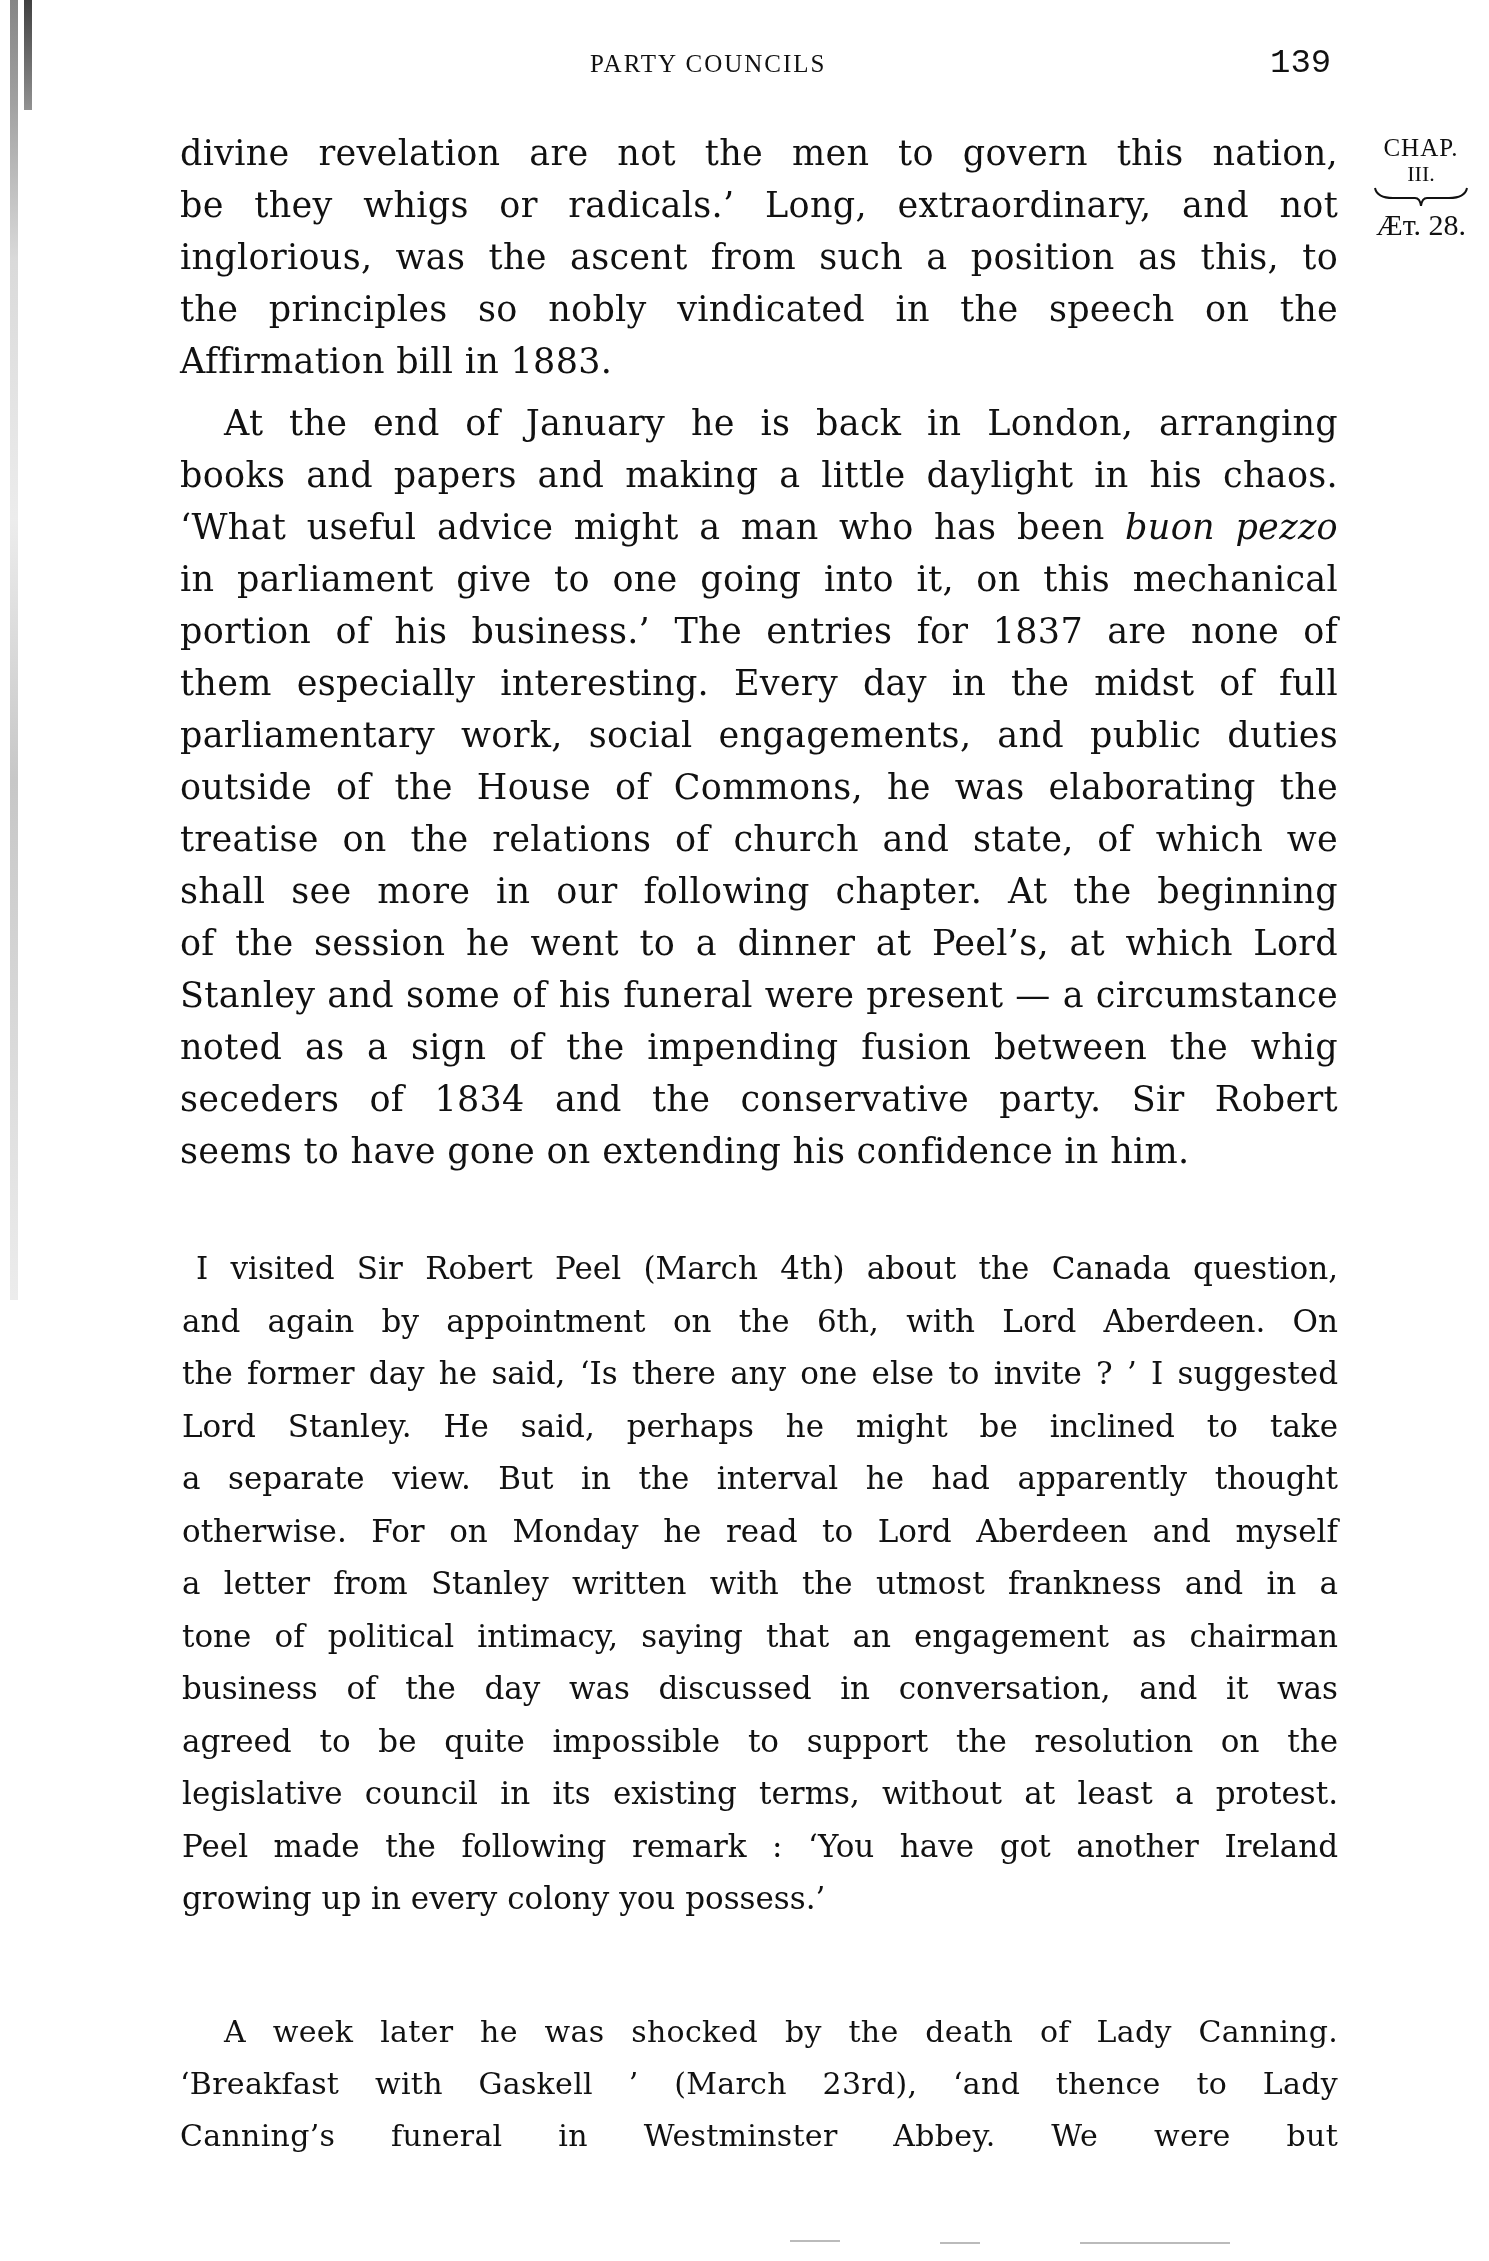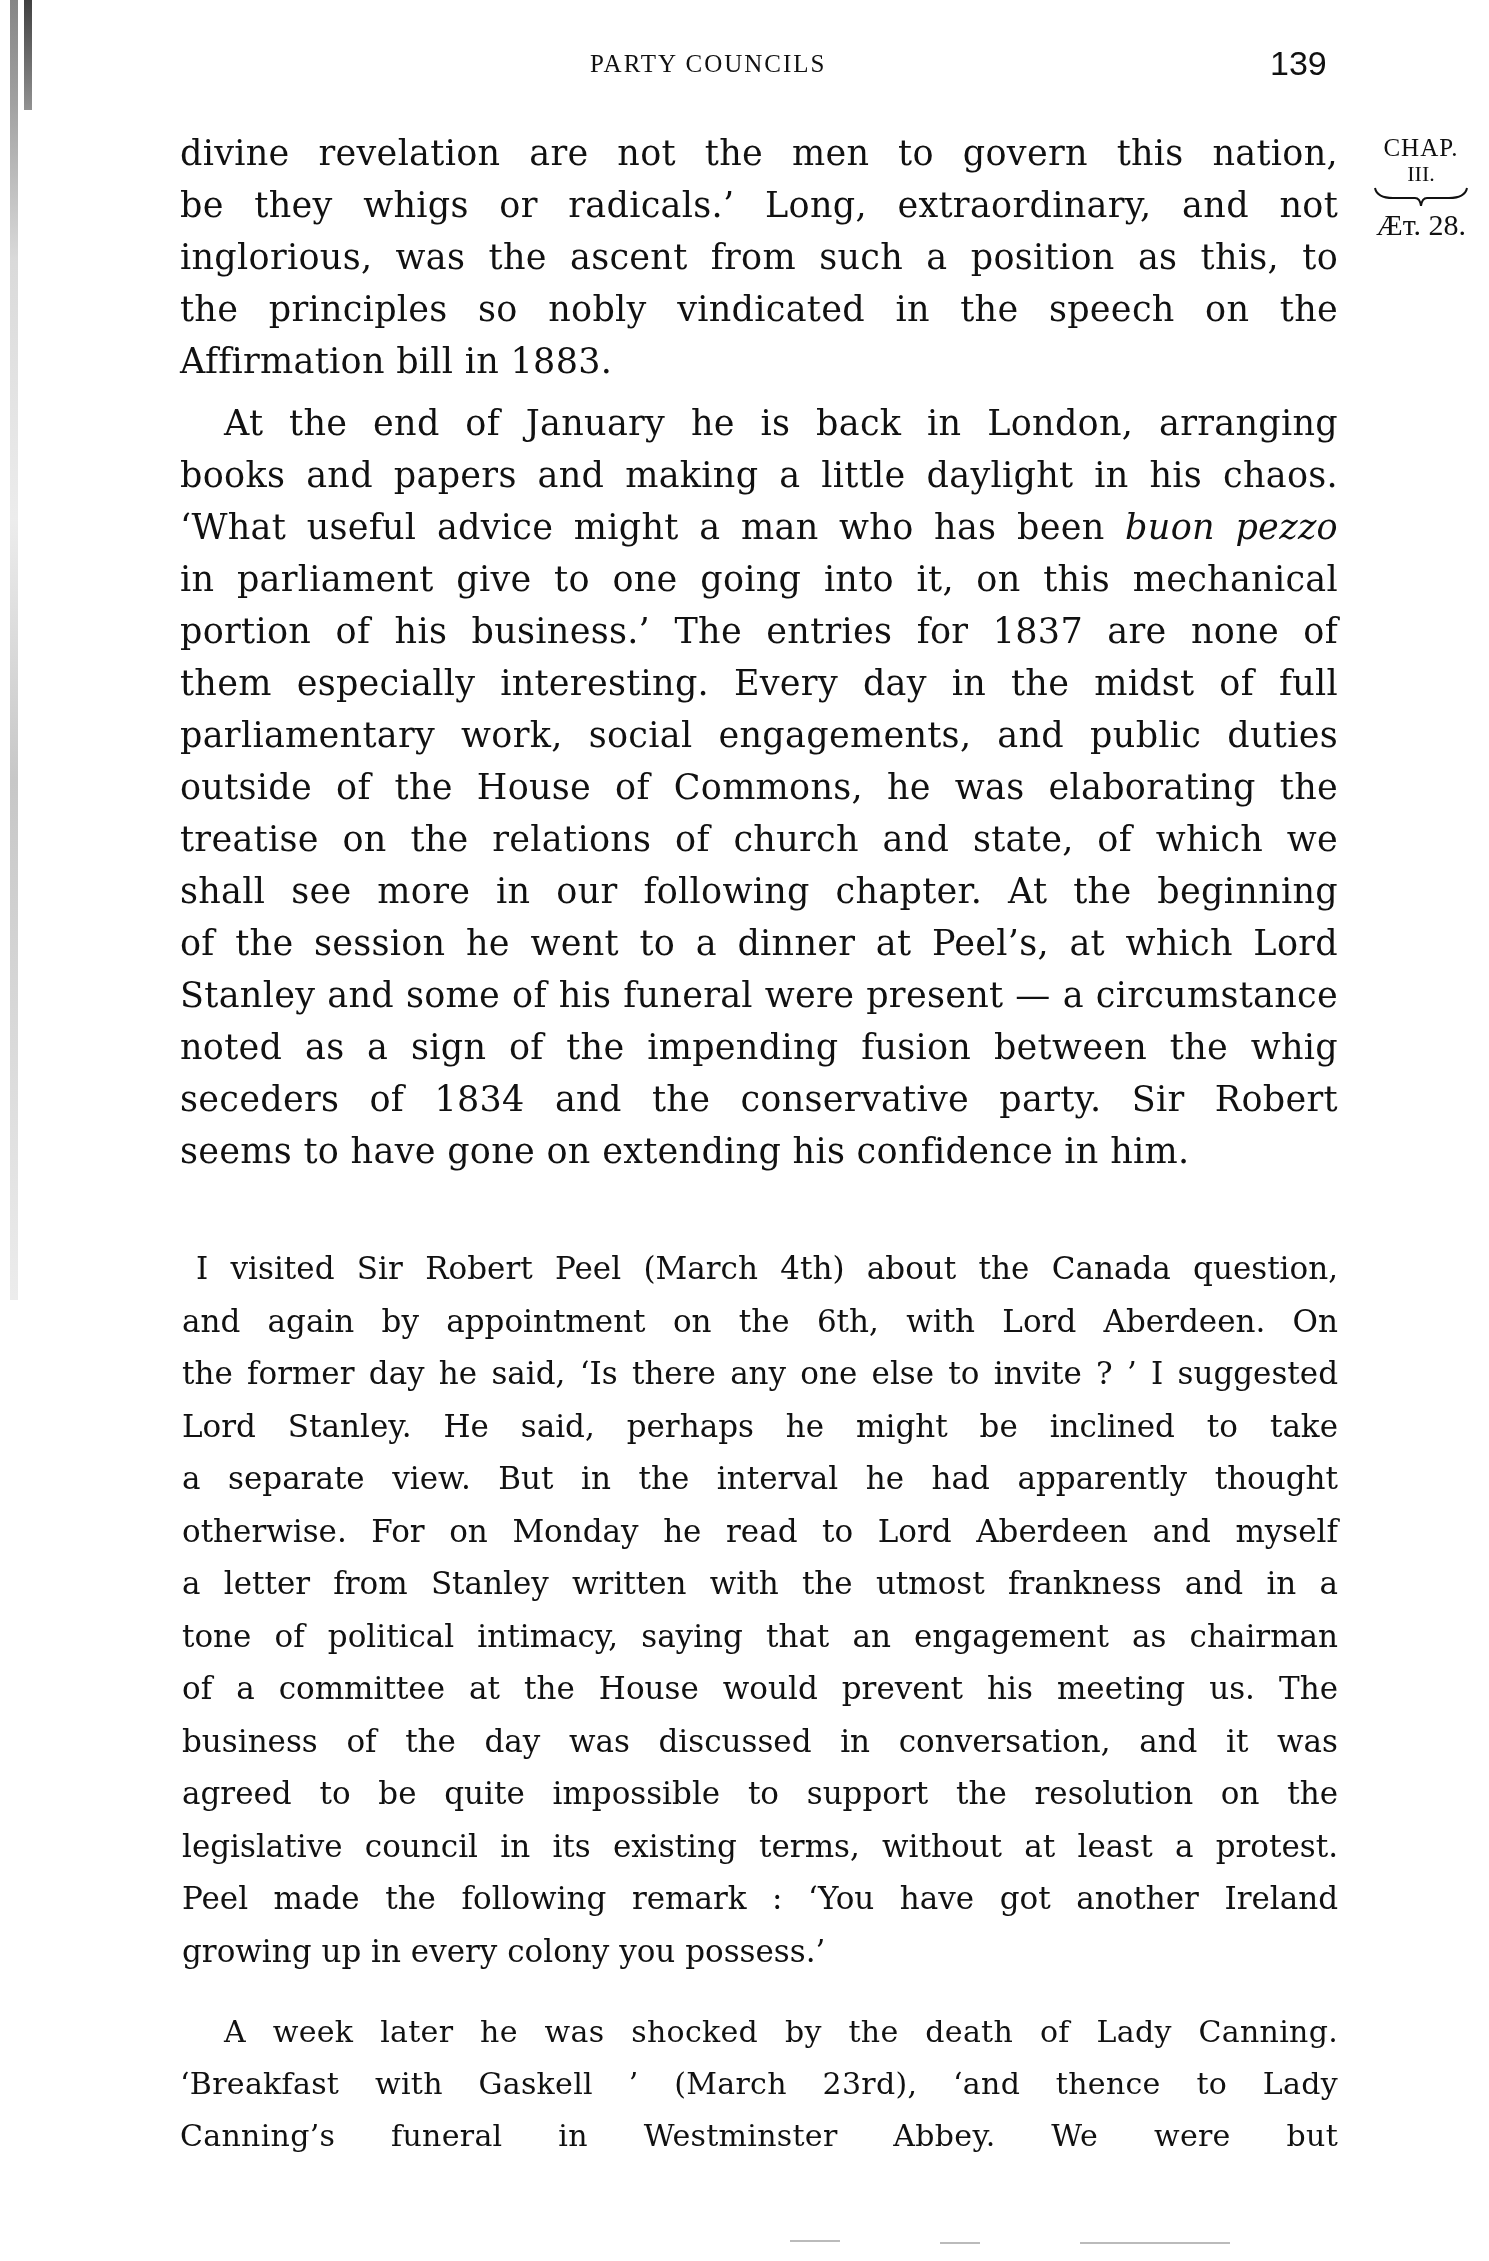--- a/index.html
+++ b/index.html
@@ -19,21 +19,21 @@
   }
   .running-head {
     position: absolute; top: 44px; left: 0; width: 1489px; height: 40px;
   }
   .running-title {
     position: absolute; left: 590px; top: 6px;
     font-family: "Liberation Serif", serif; font-size: 25px; letter-spacing: 2px;
   }
   .page-number {
     position: absolute; left: 1270px; top: 0px;
-    font-family: Liberation Sans, sans-serif; font-size: 34px;
+    font-family: Liberation Mono, monospace; font-size: 34px;
   }
   .margin-note {
     position: absolute; left: 1366px; top: 134px; width: 110px;
     text-align: center; font-family: "Liberation Serif", serif;
   }
   .margin-note .chap { font-size: 25px; line-height: 28px; letter-spacing: 1px; }
   .margin-note .num { font-size: 22px; line-height: 24px; }
   .margin-note .brace { display: block; margin: 0 auto; }
   .margin-note .aet { font-size: 30px; line-height: 30px; margin-top: 2px; }
   .body-text {
@@ -100,21 +100,20 @@
 
 <div class="body-text para-quote" style="top:1222px; left:182px; width:1156px;">
   <span class="line quote-indent">I visited Sir Robert Peel (March 4th) about the Canada question,</span>
   <span class="line">and again by appointment on the 6th, with Lord Aberdeen.  On</span>
   <span class="line">the former day he said, ‘Is there any one else to invite ? ’ I suggested</span>
   <span class="line">Lord Stanley.  He said, perhaps he might be inclined to take</span>
   <span class="line">a separate view.  But in the interval he had apparently thought</span>
   <span class="line">otherwise.  For on Monday he read to Lord Aberdeen and myself</span>
   <span class="line">a letter from Stanley written with the utmost frankness and in a</span>
   <span class="line">tone of political intimacy, saying that an engagement as chairman</span>
-  <span class="line">of a committee at the House would prevent his meeting us.  The</span>
   <span class="line">business of the day was discussed in conversation, and it was</span>
   <span class="line">agreed to be quite impossible to support the resolution on the</span>
   <span class="line">legislative council in its existing terms, without at least a protest.</span>
   <span class="line">Peel made the following remark : ‘You have got another Ireland</span>
   <span class="line last">growing up in every colony you possess.’</span>
 </div>
 
 <div class="body-text para-last para-main" style="top:2006px;">
   <span class="line indent">A week later he was shocked by the death of Lady Canning.</span>
   <span class="line">‘Breakfast with Gaskell ’ (March 23rd), ‘and thence to Lady</span>

